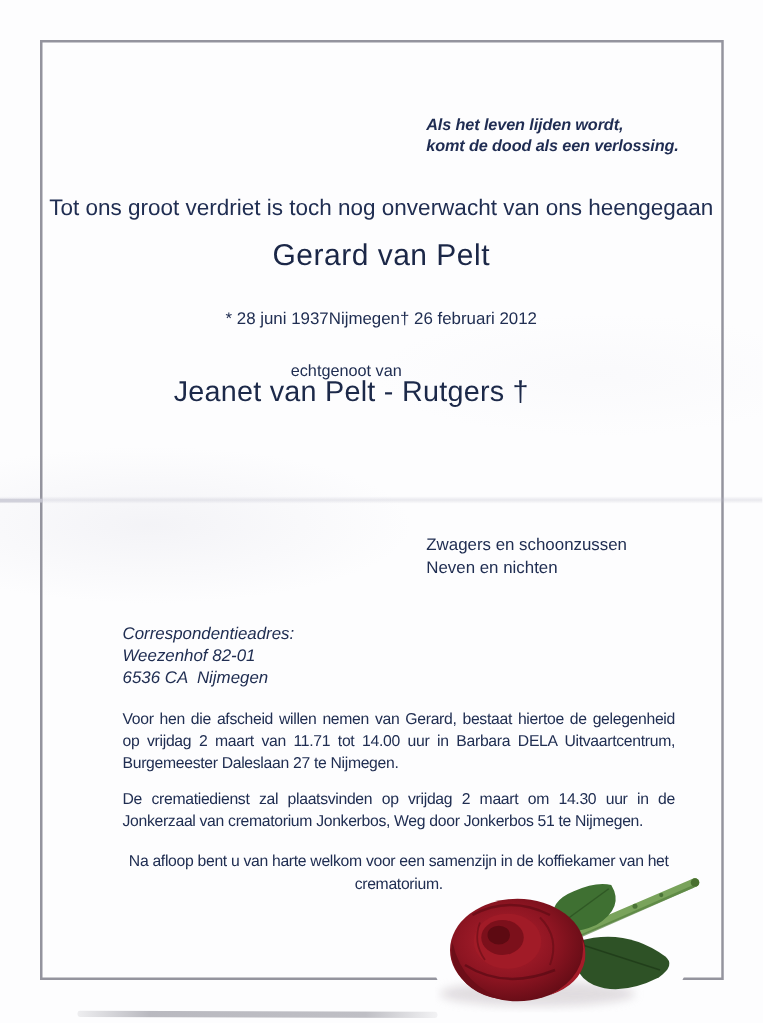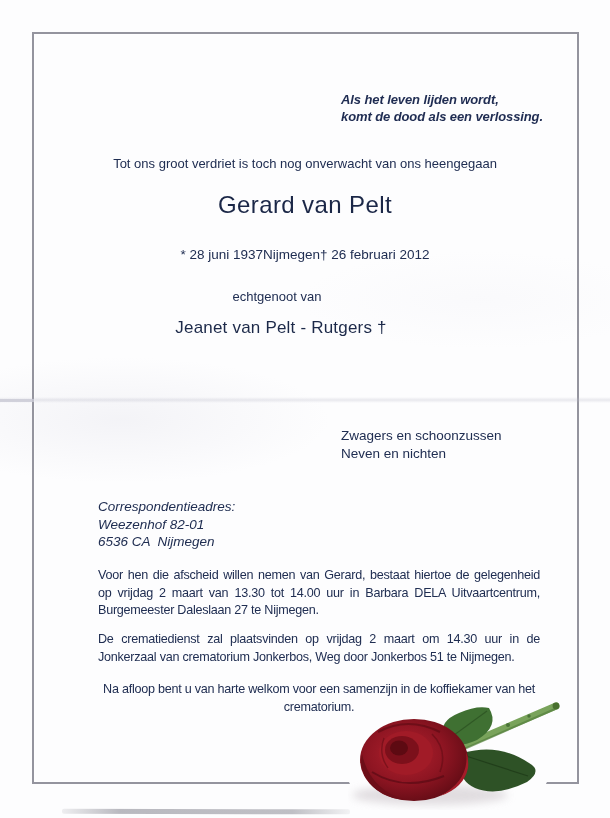--- a/index.html
+++ b/index.html
@@ -34,39 +34,39 @@
     background:linear-gradient(to right, rgba(150,150,158,.15), rgba(140,140,150,.6) 20%, rgba(140,140,150,.55) 80%, rgba(150,150,158,.1));
     border-radius:2px;transform:rotate(.15deg);
   }
   .quote{
     position:absolute;left:341px;top:91px;
     font-size:13px;font-style:italic;font-weight:700;line-height:17px;
     color:#1f2c52;letter-spacing:-.1px;
   }
   .intro{
     position:absolute;left:32px;top:156px;width:546px;
-    text-align:center;font-size:13px;font-weight:400;
+    text-align:center;font-size:18px;font-weight:400;
   }
   .deceased-name{
     position:absolute;left:32px;top:191px;width:546px;
     text-align:center;font-size:24px;font-weight:400;letter-spacing:.4px;
     color:#1b2747;
   }
   .dates-row{
     position:absolute;left:32px;top:247px;width:546px;
     display:flex;justify-content:center;
     font-size:13.5px;
   }
   .spouse-label{
     position:absolute;left:32px;top:289px;width:490px;
     text-align:center;font-size:13px;
   }
   .spouse-name{
-    position:absolute;left:32px;top:318px;width:498px;
-    text-align:center;font-size:17px;letter-spacing:.2px;color:#1c2949;
+    position:absolute;left:32px;top:300px;width:498px;
+    text-align:center;font-size:23px;letter-spacing:.2px;color:#1c2949;
   }
   .relatives{
     position:absolute;left:341px;top:427px;
     font-size:13.5px;line-height:17.5px;
   }
   .address{
     position:absolute;left:98px;top:498px;
     font-size:13.5px;line-height:17.5px;
   }
   .address-line{white-space:pre;font-style:italic;}
@@ -115,21 +115,21 @@
   <div>Zwagers en schoonzussen</div>
   <div>Neven en nichten</div>
 </div>
 
 <div class="address">
   <div class="address-line">Correspondentieadres:</div>
   <div class="address-line">Weezenhof 82-01</div>
   <div class="address-line">6536 CA  Nijmegen</div>
 </div>
 
-<div class="para para1">Voor hen die afscheid willen nemen van Gerard, bestaat hiertoe de gelegenheid op vrijdag 2 maart van 13.30 tot 14.00 uur in Barbara DELA Uitvaartcentrum, Burgemeester Daleslaan 27 te Nijmegen.</div>
+<div class="para para1">Voor hen die afscheid willen nemen van Gerard, bestaat hiertoe de gelegenheid op vrijdag 2 maart van 11.71 tot 14.00 uur in Barbara DELA Uitvaartcentrum, Burgemeester Daleslaan 27 te Nijmegen.</div>
 <div class="para para2">De crematiedienst zal plaatsvinden op vrijdag 2 maart om 14.30 uur in de Jonkerzaal van crematorium Jonkerbos, Weg door Jonkerbos 51 te Nijmegen.</div>
 <div class="para para3">Na afloop bent u van harte welkom voor een samenzijn in de koffiekamer van het crematorium.</div>
 
 <div class="rose-wrap">
   <svg width="232" height="118" viewBox="0 0 232 118">
     <defs>
       <filter id="soft" x="-40%" y="-40%" width="180%" height="180%">
         <feGaussianBlur stdDeviation="4"></feGaussianBlur>
       </filter>
       <radialGradient id="roseGrad" cx="42%" cy="42%" r="65%">

